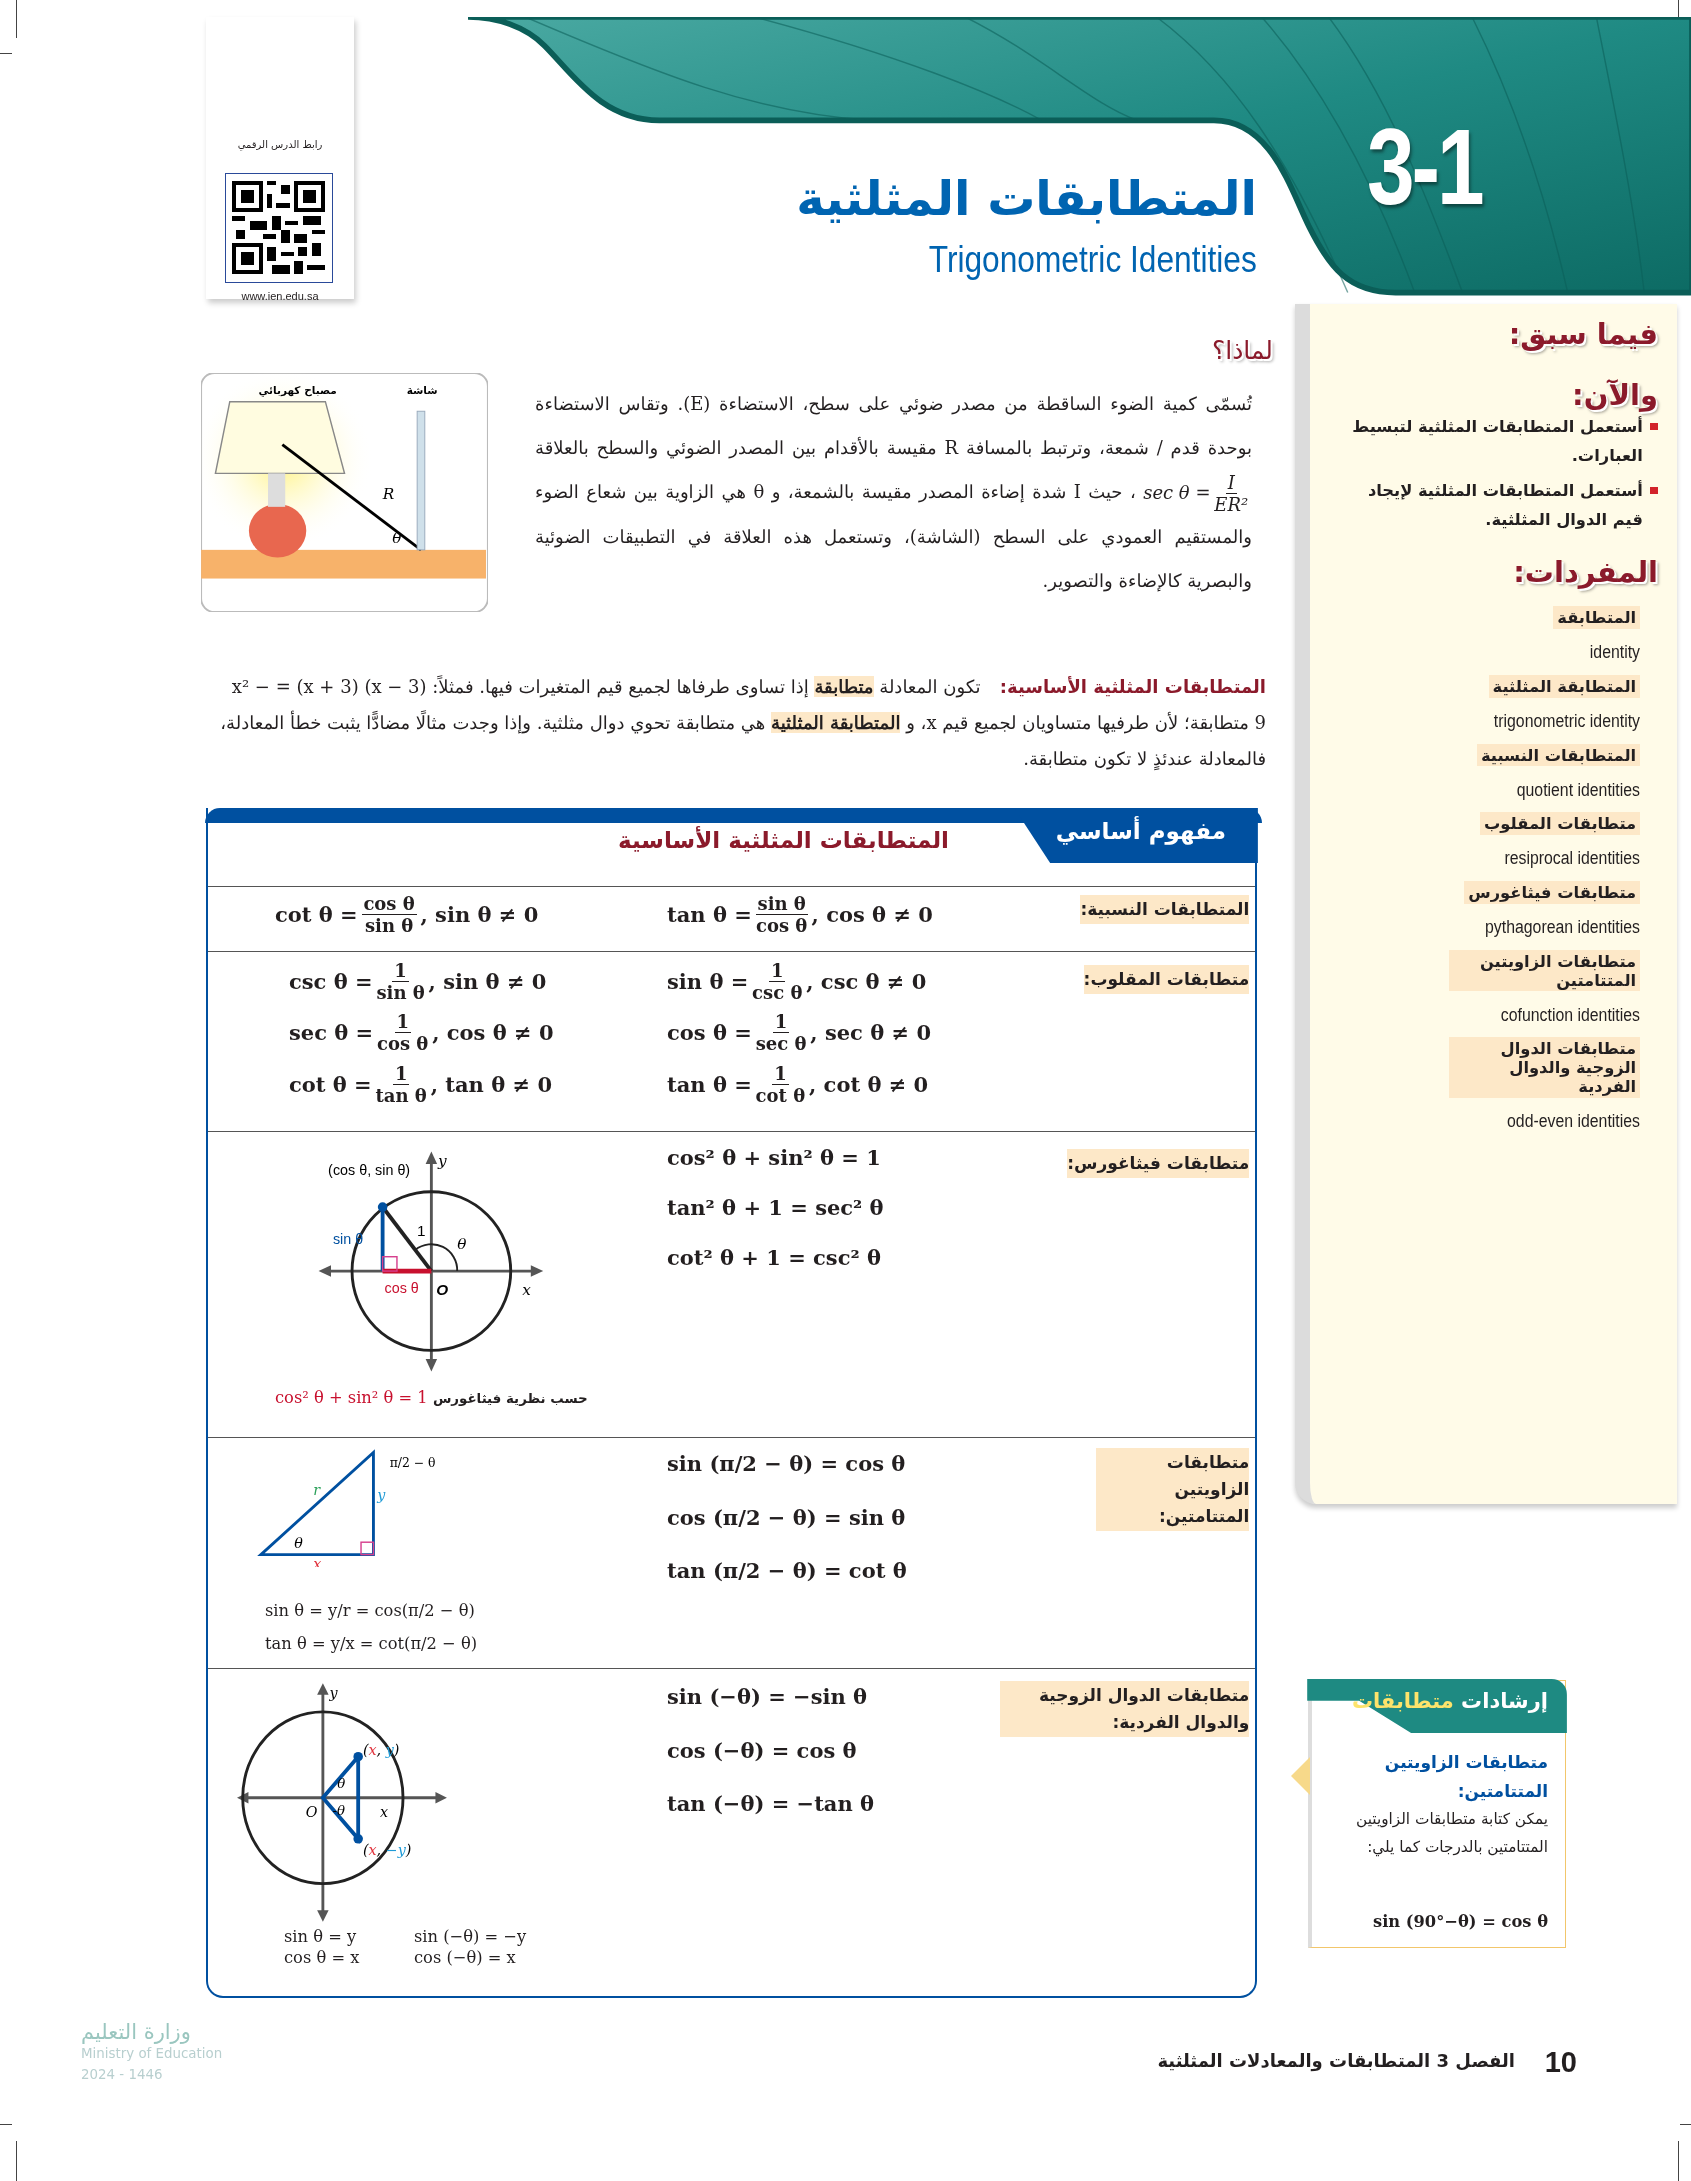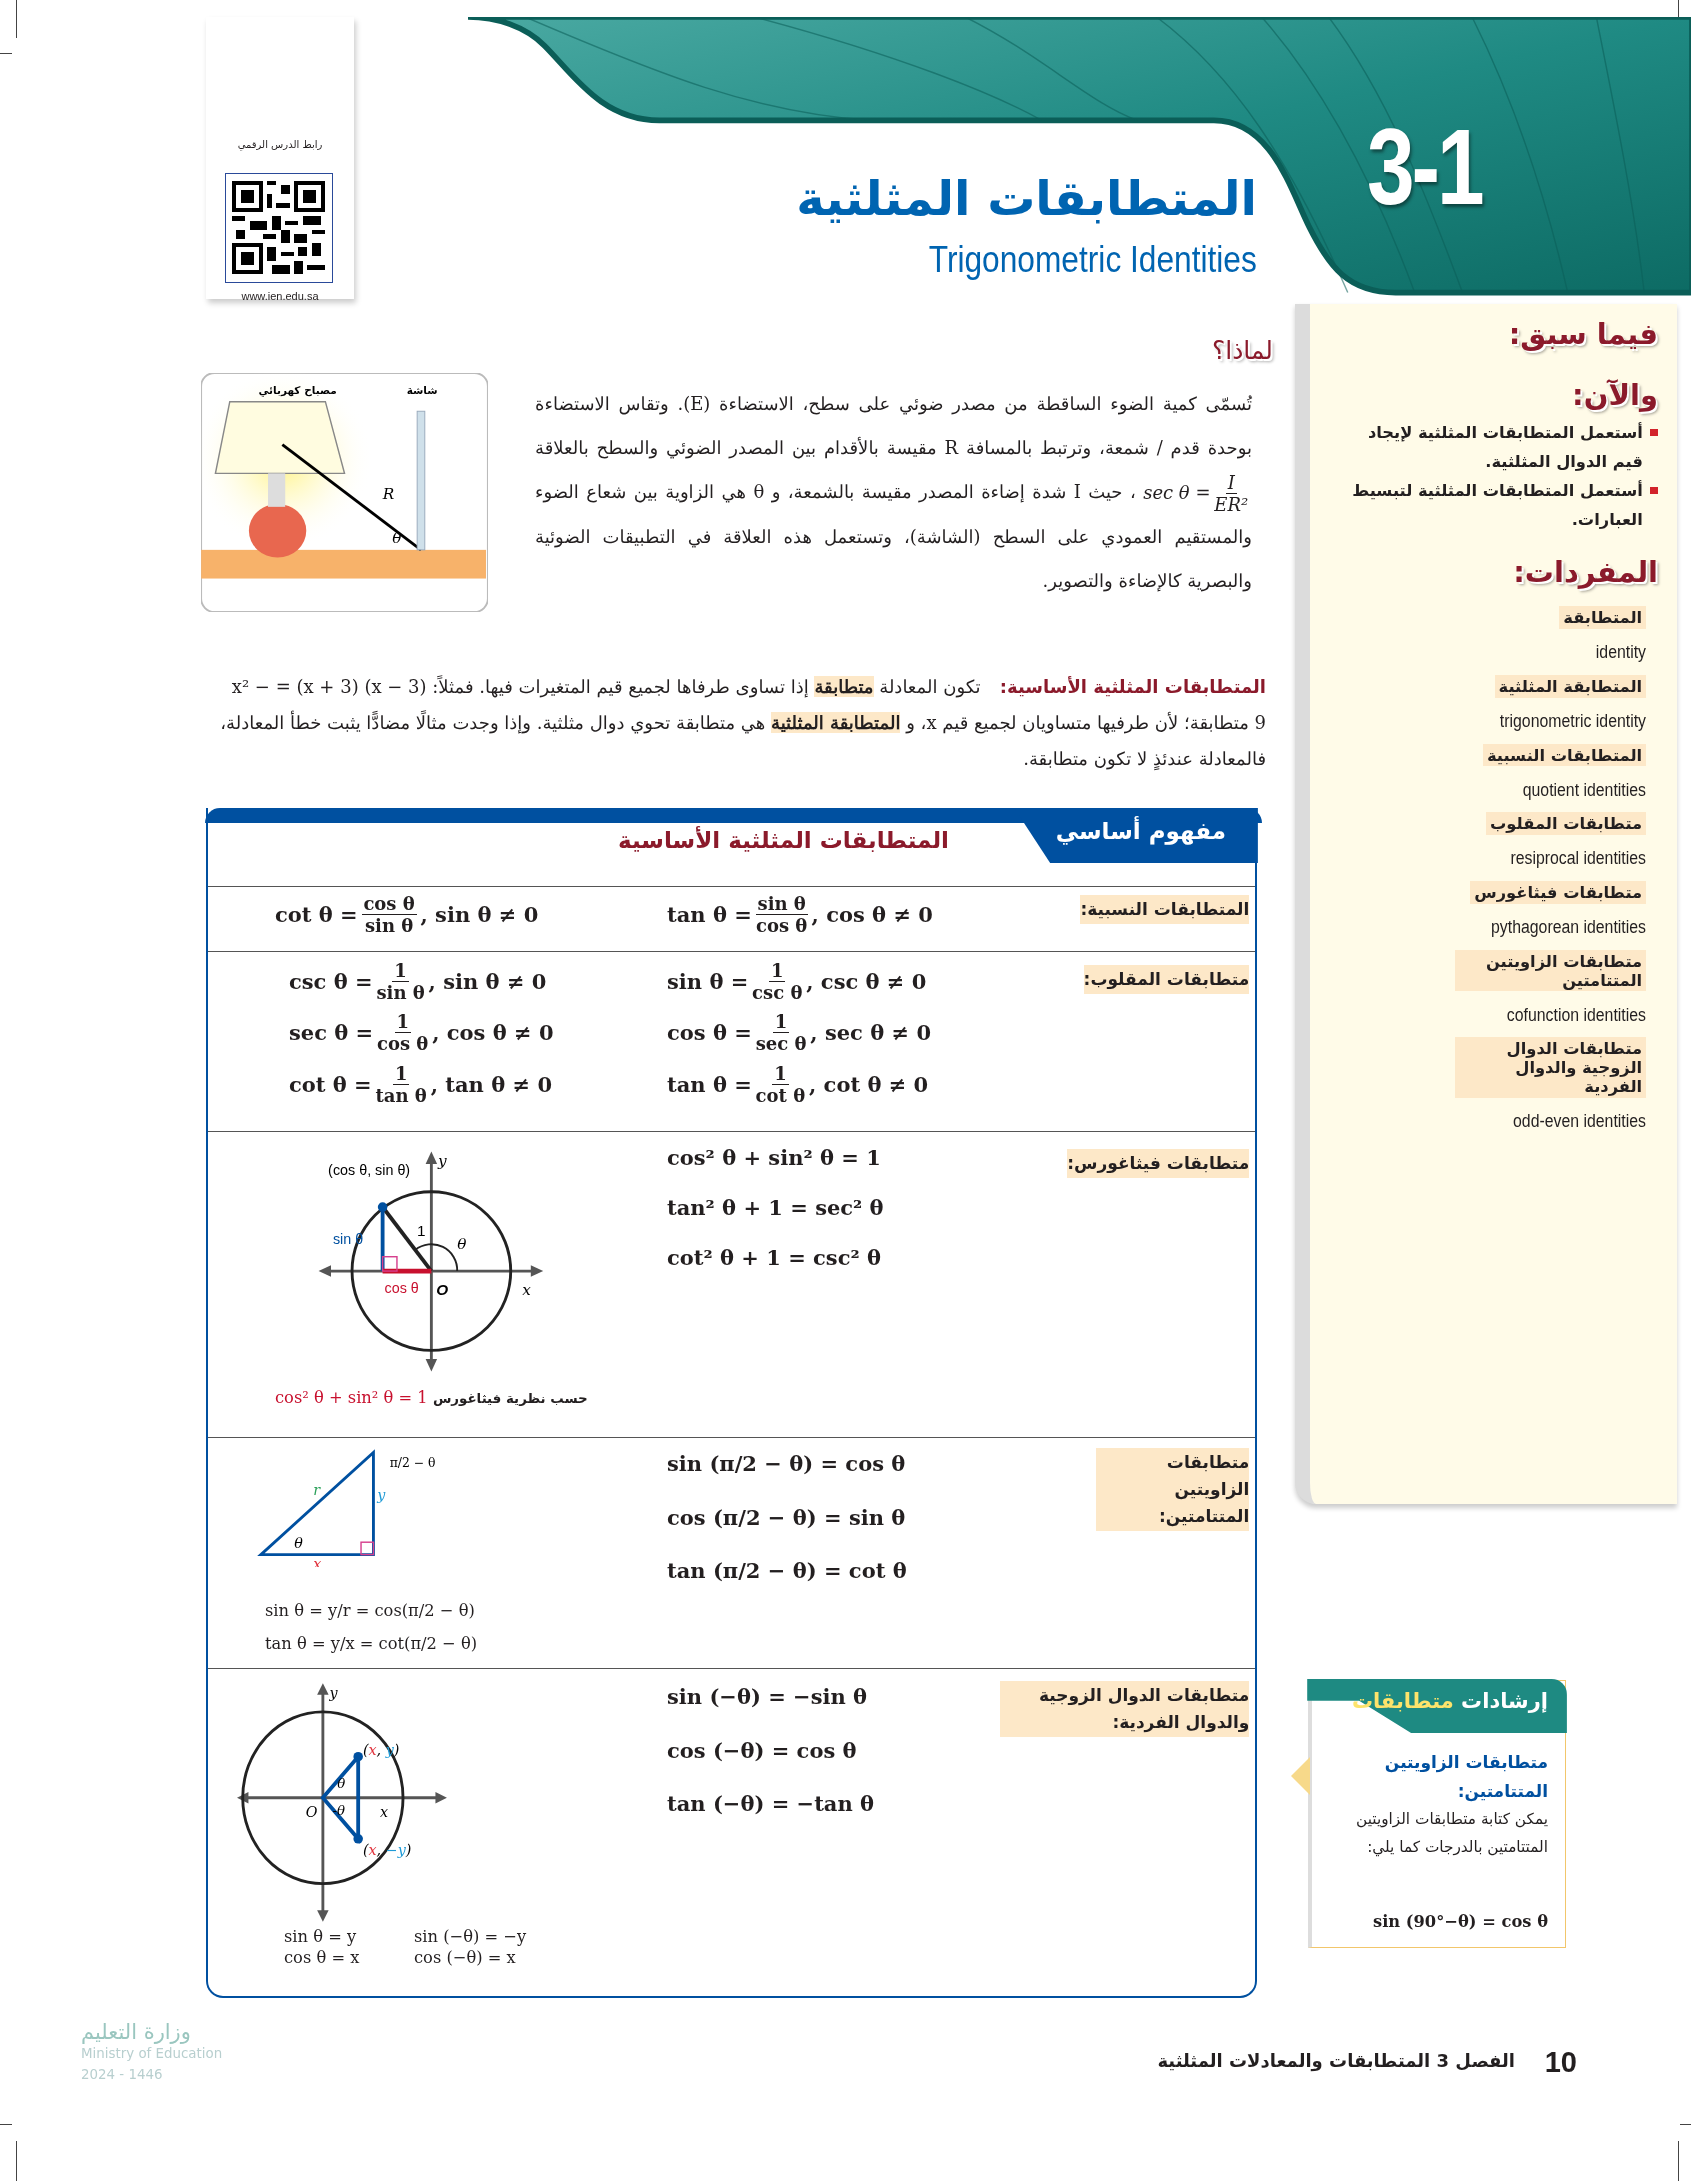--- a/index.html
+++ b/index.html
@@ -149,30 +149,30 @@
       </g>
     </svg>
   </div>
   <div class="qr-url">www.ien.edu.sa</div>
 </div>
 
 <div class="sidebar">
   <div style="position:absolute;right:19px;top:13.4px;width:315px">
     <div class="sb-head">فيما سبق:</div>
     <div class="sb-head" style="margin-top:27px">والآن:</div>
+    <div class="sb-bullet sb-text">
+      <span class="sq"></span>
+      <span>أستعمل المتطابقات المثلثية لتبسيط العبارات.</span>
+    </div>
     <div class="sb-bullet sb-text" style="margin-top:5.7px">
       <span class="sq"></span>
       <span>أستعمل المتطابقات المثلثية لإيجاد قيم الدوال المثلثية.</span>
     </div>
-    <div class="sb-bullet sb-text">
-      <span class="sq"></span>
-      <span>أستعمل المتطابقات المثلثية لتبسيط العبارات.</span>
-    </div>
     <div class="sb-head" style="margin-top:21px">المفردات:</div>
-    <div style="width:191px;margin-right:12px;margin-top:5.7px">
+    <div style="width:191px;margin-right:18px;margin-top:5.7px">
       <div><span class="vocab-ar">المتطابقة</span></div>
       <div class="vocab-en">identity</div>
       <div><span class="vocab-ar">المتطابقة المثلثية</span></div>
       <div class="vocab-en">trigonometric identity</div>
       <div><span class="vocab-ar">المتطابقات النسبية</span></div>
       <div class="vocab-en">quotient identities</div>
       <div><span class="vocab-ar">متطابقات المقلوب</span></div>
       <div class="vocab-en">resiprocal identities</div>
       <div><span class="vocab-ar">متطابقات فيثاغورس</span></div>
       <div class="vocab-en">pythagorean identities</div>

